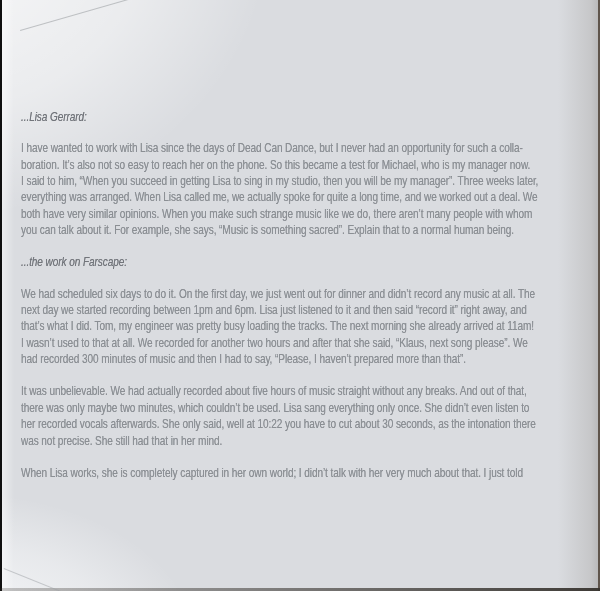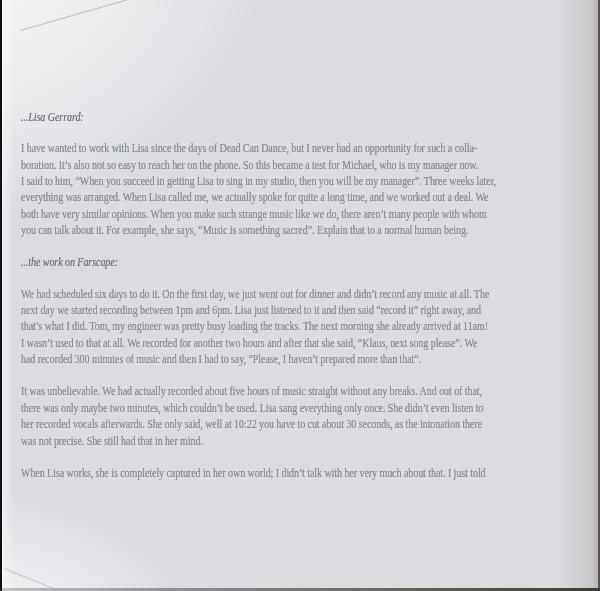--- a/index.html
+++ b/index.html
@@ -10,21 +10,21 @@
   .scan-page {
     position: relative;
     width: 600px;
     height: 591px;
     overflow: hidden;
     background-color: var(--page-background, #dadce0);
     background-image:
       radial-gradient(ellipse 460px 400px at -60px -70px, rgba(255,255,255,0.85) 0%, rgba(255,255,255,0.45) 45%, rgba(255,255,255,0) 72%),
       radial-gradient(ellipse 320px 210px at -40px 650px, rgba(252,253,254,0.9) 0%, rgba(252,253,254,0.4) 50%, rgba(255,255,255,0) 75%),
       linear-gradient(to right, rgba(255,255,255,0) 93%, rgba(110,104,96,0.18) 98.5%, rgba(90,84,76,0.28) 100%);
-    font-family: Liberation Serif, serif;
+    font-family: Liberation Sans, sans-serif;
   }
   
   .edge-left {
     position: absolute; left: 0; top: 0; width: 2px; height: 100%;
     background: var(--edge-left, #101010);
   }
   .edge-left-highlight {
     position: absolute; left: 2px; top: 0; width: 12px; height: 100%;
     background: linear-gradient(to right, rgba(255,255,255,0.5), rgba(255,255,255,0));
   }

